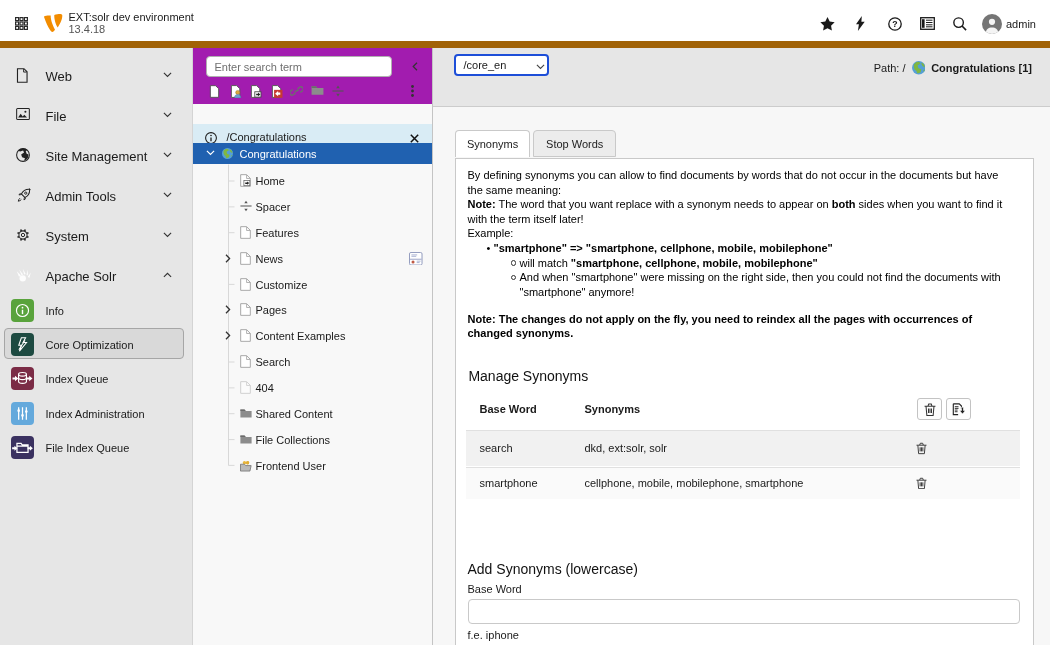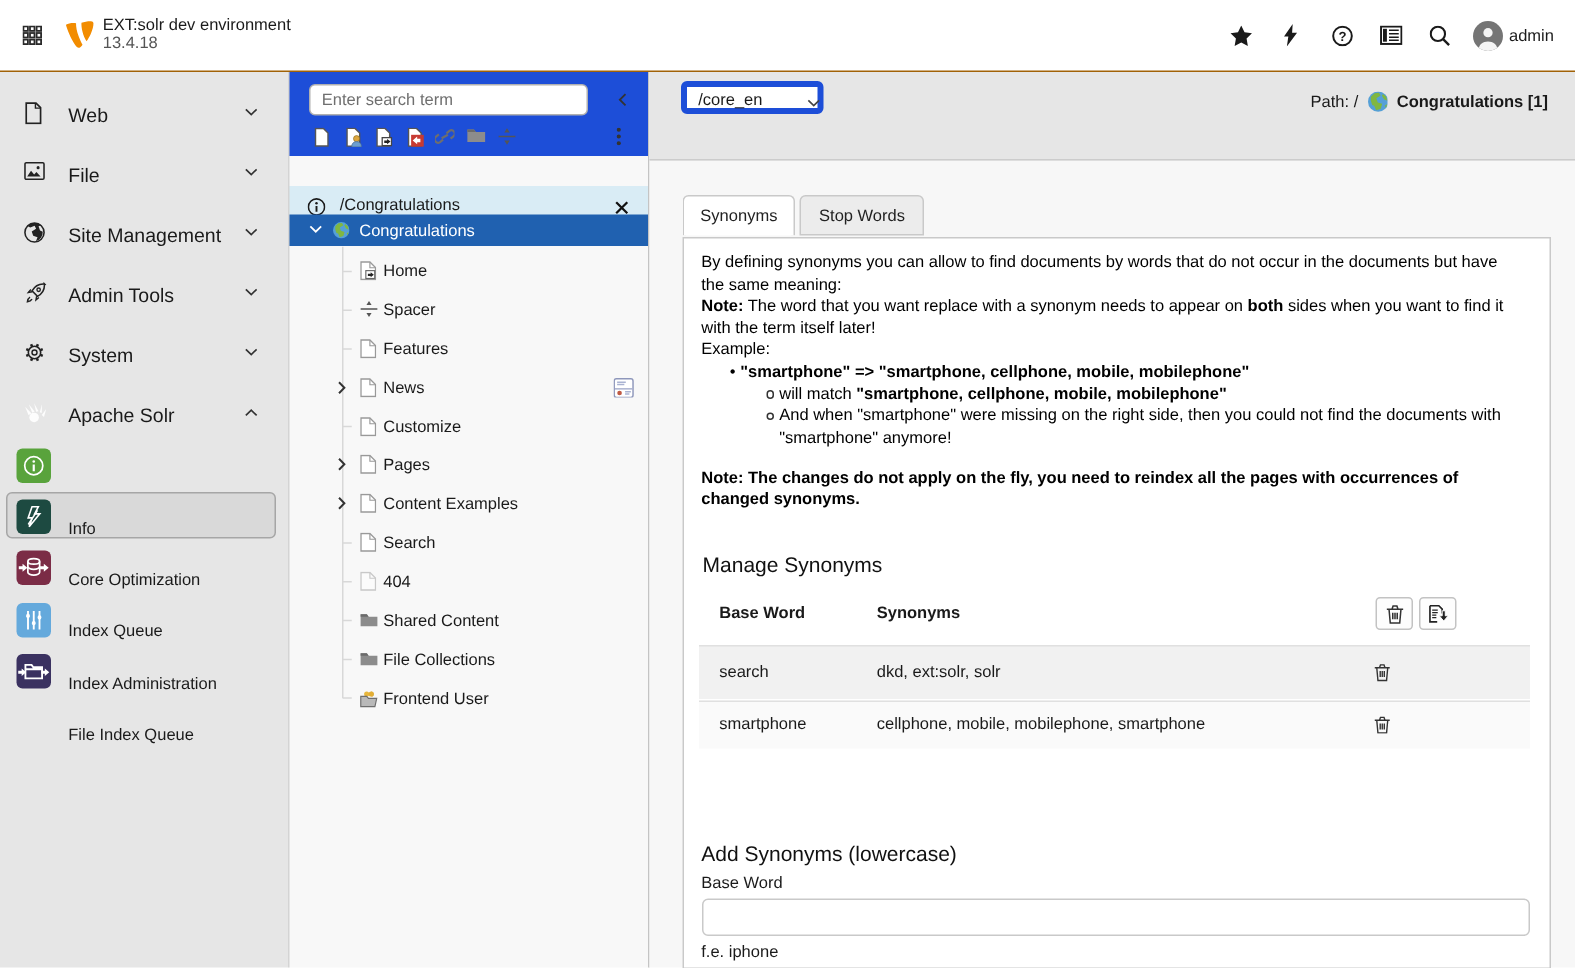--- a/index.html
+++ b/index.html
@@ -1,52 +1,52 @@
 <!DOCTYPE html>
 <html><head>
 <meta charset="utf-8">
 <style>
 * { margin:0; padding:0; box-sizing:border-box; }
 html,body { width:1050px; height:645px; overflow:hidden; font-family:"Liberation Sans",sans-serif; font-size:11px; color:#1a1a1a; background:#fff; }
 
-.topbar { position:absolute; left:0; top:0; width:1050px; height:48px; background:#fff; border-bottom:1px solid #a16207; z-index:10; }
+.topbar { position:absolute; left:0; top:0; width:1050px; height:48px; background:#fff; border-bottom:7px solid #a16207; z-index:10; }
 .gridicon { position:absolute; left:15px; top:17px; }
 .t3logo { position:absolute; left:43px; top:12px; }
 .sitename { position:absolute; left:68.5px; top:12px; line-height:11.5px; font-size:11px; }
 .sitename .ver { color:#555;margin-top:25px; }
 .tb-ico { position:absolute; top:0; height:47px; display:flex; align-items:center; justify-content:center; width:34px; }
 .avatar { position:absolute; left:982px; top:14px; width:20px; height:20px; border-radius:50%; background:#757575; overflow:hidden; }
 .adminname { position:absolute; left:1006px; top:18px; font-size:11px; }
 
 .modulemenu { position:absolute; left:0; top:48px; width:192px; height:597px; background:#e6e6e6; }
 .mm-item { position:absolute; left:0; width:192px; height:40px; }
 .mm-item .micon { position:absolute; left:16px; top:13px; }
 .mm-item .mlabel { position:absolute; left:45.5px; top:14px; font-size:13px; color:#1a1a1a; }
 .mm-item .chev { position:absolute; left:163px; top:17px; }
 .mm-sub { position:absolute; left:0; width:192px; height:34px; }
 .mm-sub .sicon { position:absolute; left:11px; top:5px; width:23px; height:23px; border-radius:4px; }
 .mm-sub .sicon svg { position:absolute; left:0; top:0; }
-.mm-sub .mlabel { position:absolute; left:45.5px; top:11px; font-size:11px;margin-top:42px; }
+.mm-sub .mlabel { position:absolute; left:45.5px; top:11px; font-size:11px; }
 .mm-active { position:absolute; left:4px; top:280px; width:180px; height:31px; background:#d9d9d9; border:1px solid #a6a6a6; border-radius:4px; }
 
 .treepanel { position:absolute; left:192px; top:48px; width:241px; height:597px; background:#f8f8f8; border-right:1px solid #c4c4c4; }
-.tree-top { position:absolute; left:0; top:0; width:240px; height:56px; background:#1d4ed8; }
+.tree-top { position:absolute; left:0; top:0; width:240px; height:56px; background:#a21caf; }
 .tree-search { position:absolute; left:13.5px; top:8px; width:186px; height:21px; border:1px solid #b0b0b0; border-radius:4px; padding:0 8px; font-size:11px; font-family:"Liberation Sans",sans-serif; color:#333; background:#fff; outline:none; }
 .tree-search::placeholder { color:#6f6f6f; }
 .tt-ico { position:absolute; top:37px; }
 .tree-info { position:absolute; left:0; top:64px; width:240px; height:27px; background:#d9ecf5;margin-top:12px; }
 .tree { position:absolute; left:0; top:91px; width:240px; }
 .node { position:absolute; left:0; width:240px; height:25.85px; font-size:11px; color:#1a1a1a; }
 .node .nico { position:absolute; left:47.5px; top:6px; }
 .node .nlabel { position:absolute; left:63.5px; top:7px; white-space:nowrap; }
 .nsel { position:absolute; left:0; top:3.7px; width:240px; height:21.7px; background:#2061b0; color:#fff; font-size:11px; }
 
 .content { position:absolute; left:433px; top:48px; width:617px; height:597px; background:#f7f7f7; }
 .docheader { position:absolute; left:0; top:0; width:617px; height:59px; background:#e6e6e6; border-bottom:1px solid #cccccc; }
-.dh-select { position:absolute; left:21px; top:6px; width:95px; height:21.5px; background:#fff; border:4px solid #1d4ed8; border-radius:4px; font-size:11px; color:#1a1a1a; line-height:19.5px; padding-left:7.5px; }
+.dh-select { position:absolute; left:21px; top:6px; width:95px; height:21.5px; background:#fff; border:2px solid #1d4ed8; border-radius:4px; font-size:11px; color:#1a1a1a; line-height:19.5px; padding-left:7.5px; }
 .dh-path { position:absolute; right:18px; top:13px; font-size:11px; color:#1a1a1a; }
 .tab { position:absolute; top:82.3px; height:27.2px; border:1px solid #c9c9c9; border-radius:4px 4px 0 0; font-size:11px; line-height:26px; text-align:center; color:#222; }
 .tab.active { background:#fff; border-bottom:0; z-index:3; }
 .tab.inactive { background:#ececec; }
 .tab-panel { position:absolute; left:22.1px; top:109.5px; width:578.5px; height:488px; background:#fff; border:1px solid #c9c9c9; }
 
 .tp-text { position:absolute; left:34.5px; top:120.3px; width:543px; font-size:11px; line-height:14.55px; color:#000; }
 .li1 { position:relative; padding-left:26px; }
 .li1::before { content:"•"; position:absolute; left:19px; }
 .li2 { position:relative; padding-left:52px; }

